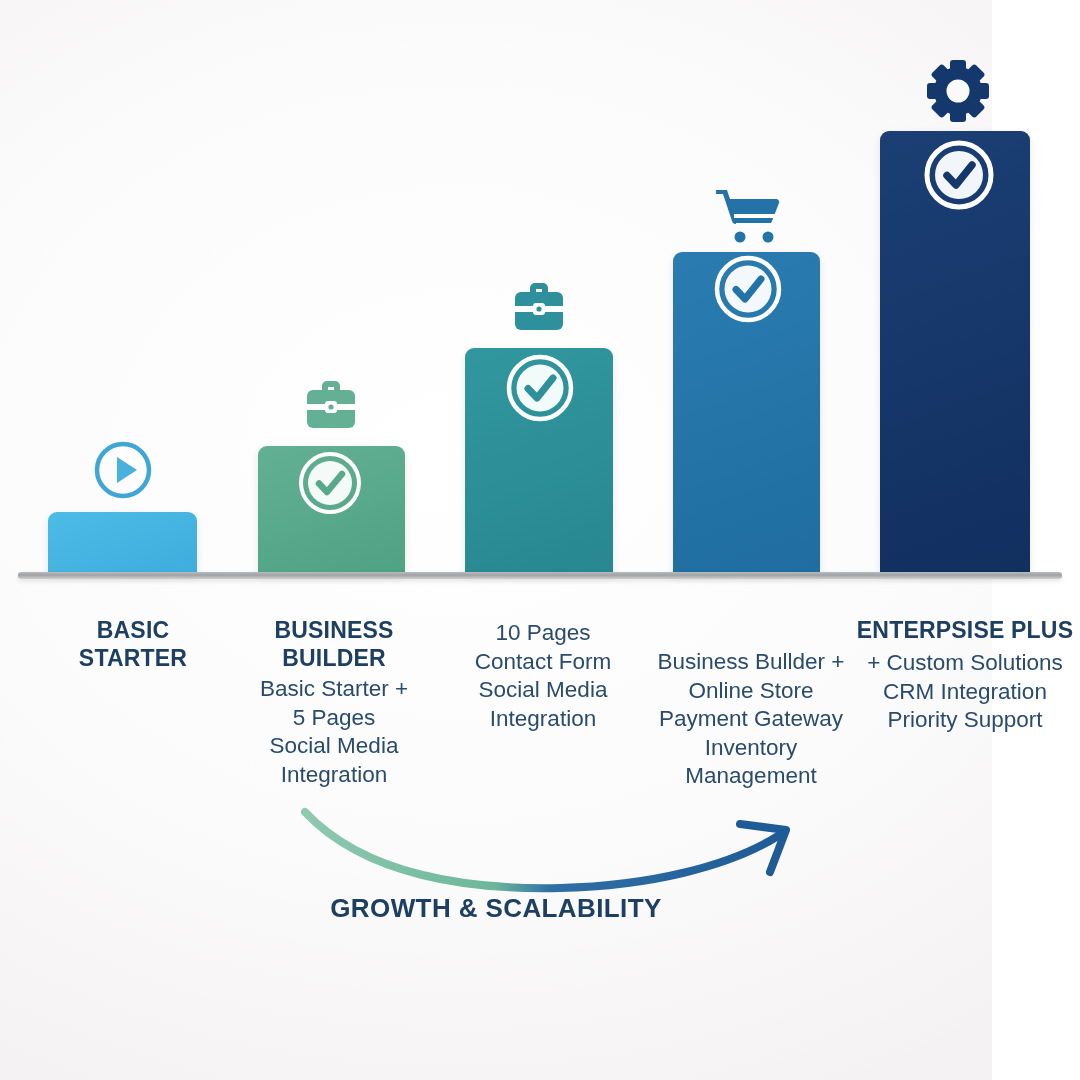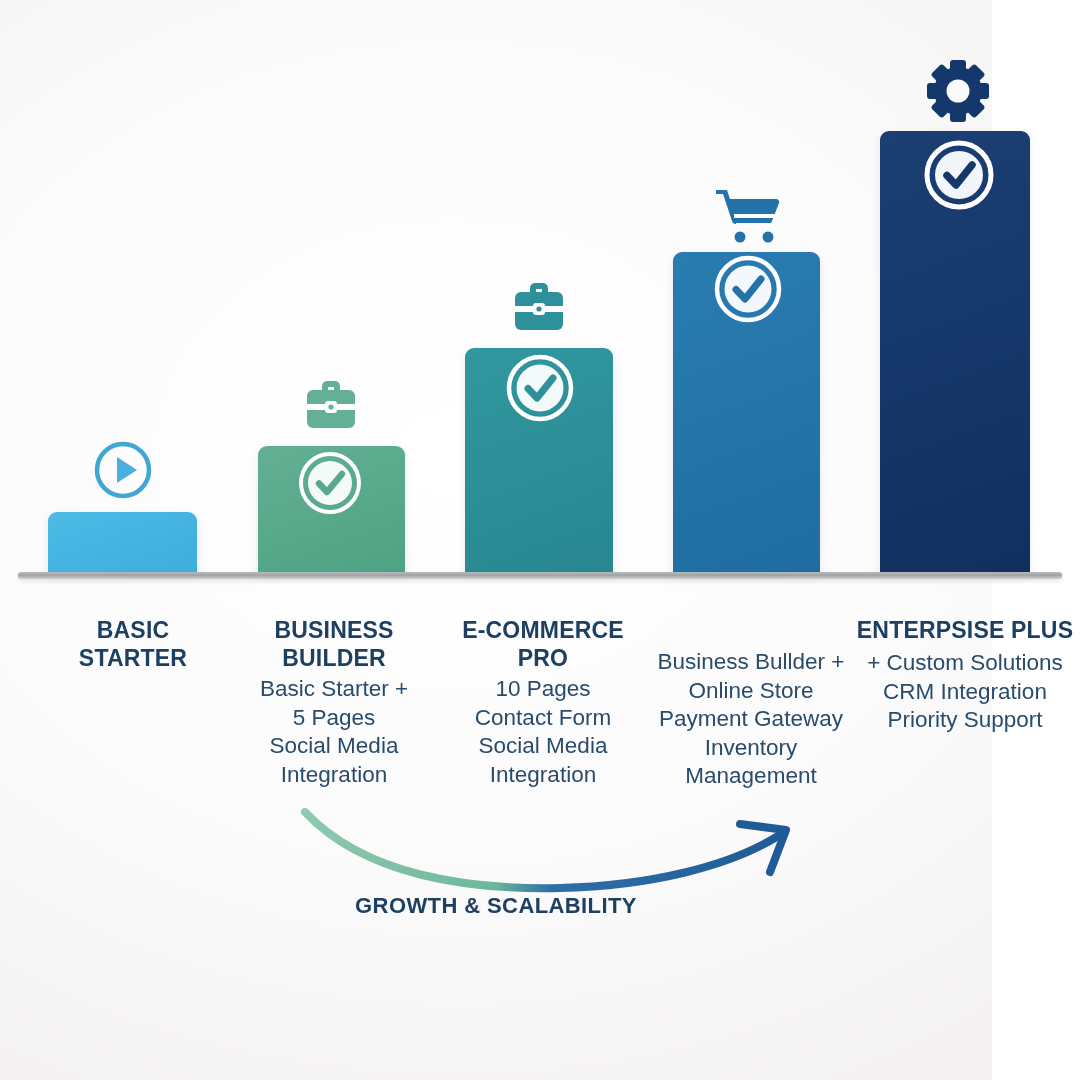--- a/index.html
+++ b/index.html
@@ -55,21 +55,21 @@
     white-space:pre-line;
     font-weight:400;
   }
   .col.wide .title{font-size:23px;}
   
   .arrowwrap{position:absolute;left:270px;top:800px;width:560px;height:110px;}
   .caption{
     position:absolute;
     left:0;right:0;top:893px;
     text-align:center;
-    font-size:22px;
+    font-size:26px;
     font-weight:bold;
     letter-spacing:0.4px;
     color:#1d3f62;
   }
 </style>
 </head>
 <body>
 
 <div id="canvas">
 
@@ -175,22 +175,20 @@
   <div class="col" style="left:228px; top:616px; width:212px;">
     <div class="title">BUSINESS
 BUILDER</div>
     <div class="feat">Basic Starter +
 5 Pages
 Social Media
 Integration</div>
   </div>
 
   <div class="col" style="left:437px; top:616px; width:212px;">
-    <div class="title">E-COMMERCE
-PRO</div>
     <div class="feat">10 Pages
 Contact Form
 Social Media
 Integration</div>
   </div>
 
   <div class="col" style="left:645px; top:616px; width:212px;">
     <div class="title"></div>
     <div class="feat" style="margin-top:32px;">Business Bullder +
 Online Store

